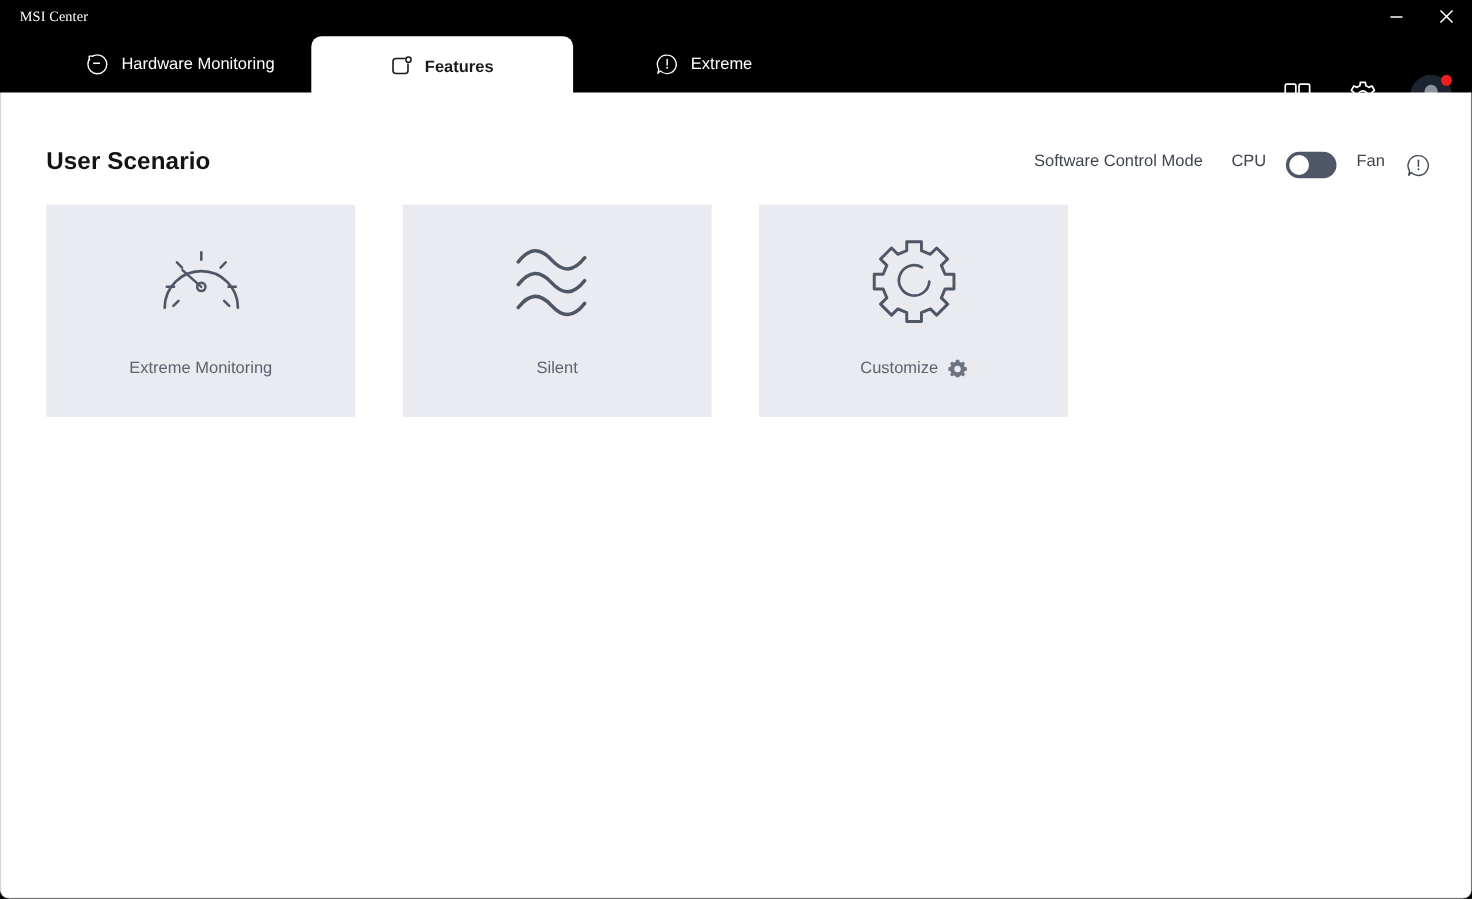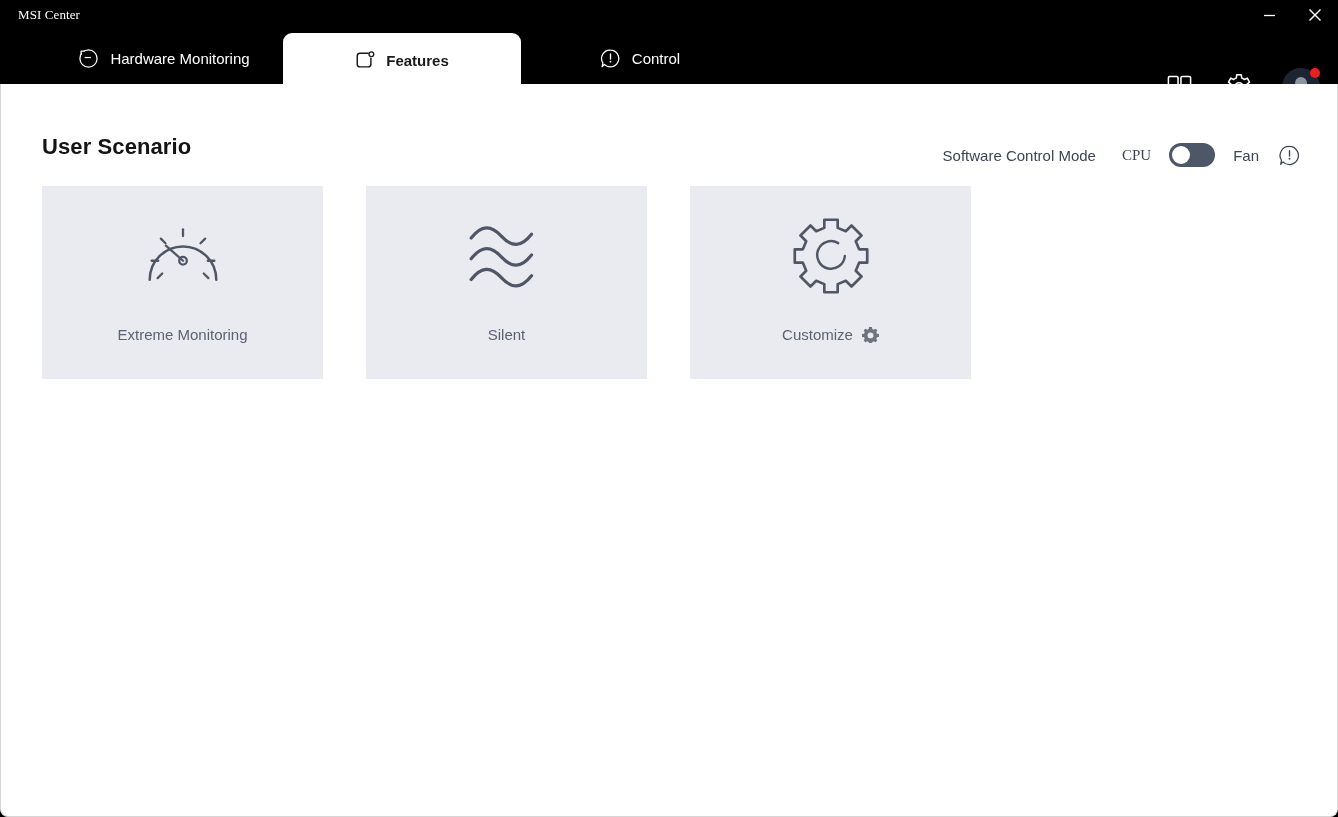--- a/index.html
+++ b/index.html
@@ -144,31 +144,30 @@
     font-size: 22px;
     font-weight: bold;
     color: #141414;
     letter-spacing: 0.1px;
   }
 
   .control-bar {
     position: absolute;
     right: 36px; top: 54px;
     display: flex;
-    align-items: center;
     gap: 0px;
     height: 34px;
   }
   .ctrl-label {
     font-size: 15px;
     color: #3e4450;
     white-space: nowrap;
   }
   .ctrl-mode-title { margin-right: 26px; }
-  .ctrl-cpu { margin-right: 18px; font-family: Liberation Serif, serif; }
+  .ctrl-cpu { margin-right: 18px; }
   .ctrl-fan { margin-left: 18px; margin-right: 18px; }
 
   .toggle {
     width: 46px;
     height: 24px;
     border-radius: 12px;
     background: #4d5768;
     position: relative;
     cursor: default;
     flex: none;
@@ -265,21 +264,21 @@
       </svg>
       <span class="tlabel">Features</span>
     </div>
 
     <div class="tab tab-support">
       <svg width="21" height="21" viewBox="0 0 22 22">
         <path d="M 11 2.2 A 8.8 8.8 0 1 1 4.6 17.2 L 2.2 19.6 L 3.0 15.6 A 8.8 8.8 0 0 1 11 2.2 Z" fill="none" stroke="#ffffff" stroke-width="1.3" stroke-linejoin="round"></path>
         <line x1="11" y1="6.3" x2="11" y2="11.6" stroke="#ffffff" stroke-width="1.4" stroke-linecap="round"></line>
         <circle cx="11" cy="14.3" r="0.9" fill="#ffffff"></circle>
       </svg>
-      <span class="tlabel">Control</span>
+      <span class="tlabel">Extreme</span>
     </div>
 
     <div class="tab-icons">
       <div class="hdr-icon">
         <svg width="27" height="27" viewBox="0 0 28 28">
           <rect x="2.5" y="2.5" width="10" height="10" rx="1.3" fill="none" stroke="#ffffff" stroke-width="1.6"></rect>
           <rect x="15.5" y="2.5" width="10" height="10" rx="1.3" fill="none" stroke="#ffffff" stroke-width="1.6"></rect>
           <rect x="2.5" y="15.5" width="10" height="10" rx="1.3" fill="none" stroke="#ffffff" stroke-width="1.6"></rect>
           <rect x="15.5" y="15.5" width="10" height="10" rx="1.3" fill="none" stroke="#ffffff" stroke-width="1.6"></rect>
         </svg>

